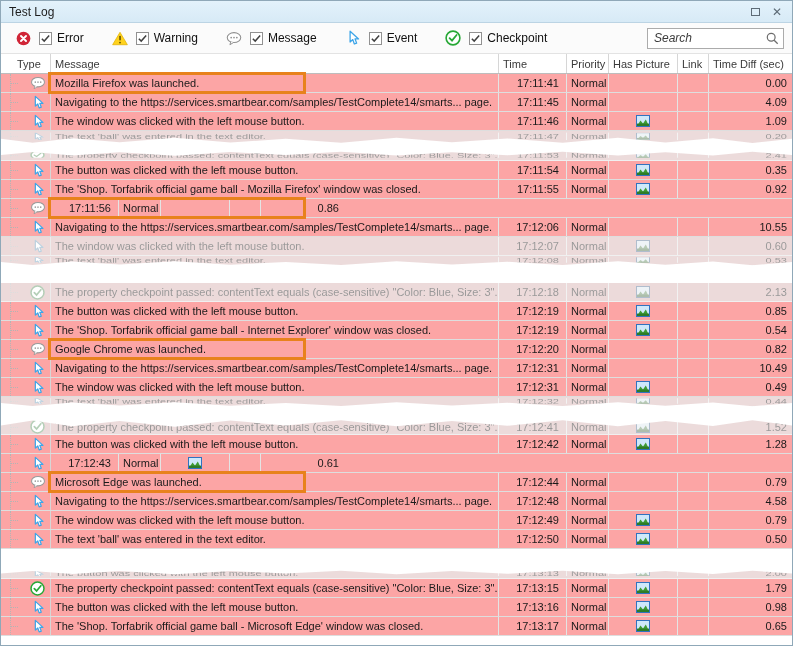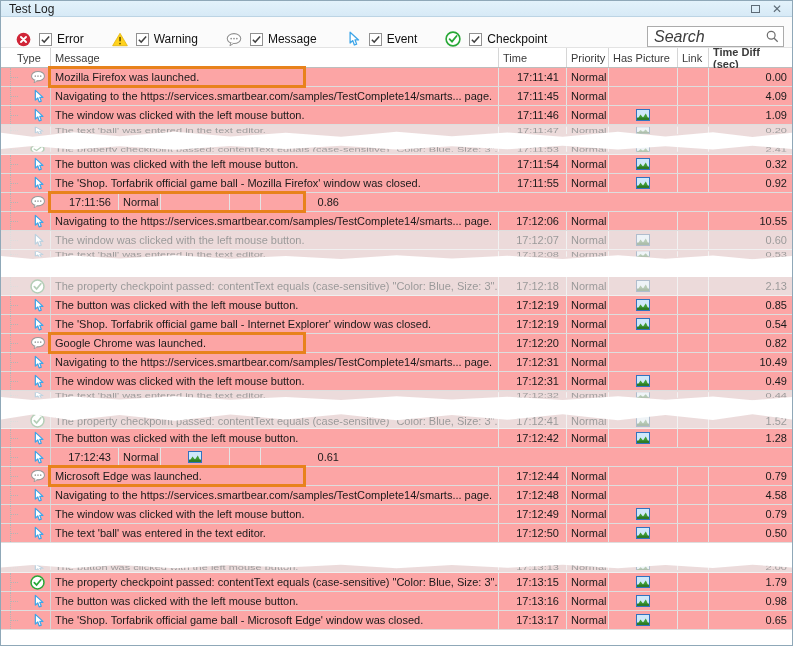--- a/index.html
+++ b/index.html
@@ -4,42 +4,42 @@
 <style>
   * { box-sizing: border-box; margin: 0; padding: 0; }
   html,body { background:#fff; }
   body { font-family: "Liberation Sans", sans-serif; }
   .window {
     width: 793px; height: 646px; border: 1px solid #8fa8b8;
     position: relative; background: #fff; overflow: hidden;
   }
   
   .titlebar {
-    height: 16px; background: linear-gradient(#e3f2fb,#d7eaf6);
+    height: 22px; background: linear-gradient(#e3f2fb,#d7eaf6);
     border-bottom: 1px solid #bcd4e4; display: flex; align-items: center;
     padding: 0 6px 0 8px; font-size: 12px; color: #1d1d1d;
   }
   .titlebar .spacer { flex: 1; }
   .tb-btn { width: 18px; height: 16px; display:flex; align-items:center; justify-content:center;
     color:#5d6b76; cursor: default; margin-left: 4px; }
   .maxglyph { width: 9px; height: 8px; border: 1px solid #5d6b76; display:inline-block; }
   .closeglyph { font-size: 12px; line-height: 1; }
   
   .toolbar {
     height: 31px; background: #fbfbfb; border-bottom: 1px solid #e3e3e3;
-    display: flex; align-items: flex-end; padding: 0 8px 0 14px; font-size: 12px; color:#111;
+    display: flex; align-items: center; padding: 0 8px 0 14px; font-size: 12px; color:#111;
   }
   .filter { display: flex; align-items: center; margin-right: 28px; }
   .filter .ficon { width: 16px; height: 16px; margin-right: 8px; display:flex; align-items:center; justify-content:center; }
   .checkbox { width: 13px; height: 13px; background:#fff; border: 1px solid #919191;
     display:flex; align-items:center; justify-content:center; margin-right: 5px; }
   .searchwrap { margin-left: auto; position: relative; }
   .searchwrap input {
     width: 137px; height: 21px; border: 1px solid #ababab; font-family:"Liberation Sans",sans-serif;
-    font-size: 16px; padding: 0 22px 0 6px; outline: none; color:#222;
+    font-size: 12px; padding: 0 22px 0 6px; outline: none; color:#222;
   }
   .searchwrap input::placeholder { font-style: italic; color: #3c3c3c; opacity:1; }
   .searchwrap .mag { position: absolute; right: 5px; top: 4px; }
   
   .grid { font-size: 11px; color: #1a1a1a; }
   .hdr { display: flex; height: 20px; background: #fff; border-bottom: 1px solid #bdbdbd;
     color: #3a3a3a; font-size: 11px; }
   .hdr .hcell { display:flex; align-items:center; padding: 0 4px; border-right: 1px solid #d6d6d6; }
   .row { display: flex; height: 19px; border-bottom: 1px solid #dedede; position: relative; background:#fca5a5; }
   .cell { display: flex; align-items: center; padding: 0 4px; border-right: 1px solid #e4e4e4;
@@ -173,21 +173,21 @@
   </div>
 
   <div class="grid">
     <div class="hdr">
       <span class="hcell col-type">Type</span>
       <span class="hcell col-msg">Message</span>
       <span class="hcell col-time" style="justify-content:flex-start;">Time</span>
       <span class="hcell col-pri">Priority</span>
       <span class="hcell col-pic" style="justify-content:flex-start;">Has Picture</span>
       <span class="hcell col-link">Link</span>
-      <span class="hcell col-diff" style="justify-content:flex-start;border-right:none;font-weight:bold;">Time Diff (sec)</span>
+      <span class="hcell col-diff" style="justify-content:flex-start;border-right:none;">Time Diff (sec)</span>
     </div>
     <div id="rows-host">
         <div class="segment">
           <div class="row">
             <div class="hlbox"></div>
             <div class="cell col-type">
               <span class="gutter"></span>
               <span class="typeicon">
                 <svg width="16" height="14" viewBox="0 0 18 16">
                   <ellipse cx="9" cy="7" rx="7.4" ry="5.4" fill="#fff" stroke="#9a9a9a" stroke-width="1.2"></ellipse>
@@ -312,21 +312,21 @@
             <div class="cell col-pic">
               <span>
                 <svg width="14" height="12" viewBox="0 0 14 12">
                   <rect x="0.5" y="0.5" width="13" height="11" fill="#cfe8fa" stroke="#3173bf"></rect>
                   <path d="M1 11 L4.5 5.5 L7 8.5 L9.8 4.5 L13 11 Z" fill="#3f9c34"></path>
                   <rect x="1" y="8.6" width="12" height="2.4" fill="#2e7c27"></rect>
                 </svg>
               </span>
             </div>
             <div class="cell col-link"></div>
-            <div class="cell col-diff">0.32</div>
+            <div class="cell col-diff">0.35</div>
           </div>
           <div class="row">
             <div class="cell col-type">
               <span class="gutter"></span>
               <span class="typeicon">
                 <svg width="13" height="15" viewBox="0 0 18 20">
                   <path d="M6 1.5 L6 15 L9.4 12 L11.3 17.5 L14.2 16.4 L12.2 11.2 L16.6 11.2 Z" fill="#fff" stroke="#3da5e8" stroke-width="1.7" stroke-linejoin="round"></path>
                 </svg>
               </span>
             </div>

